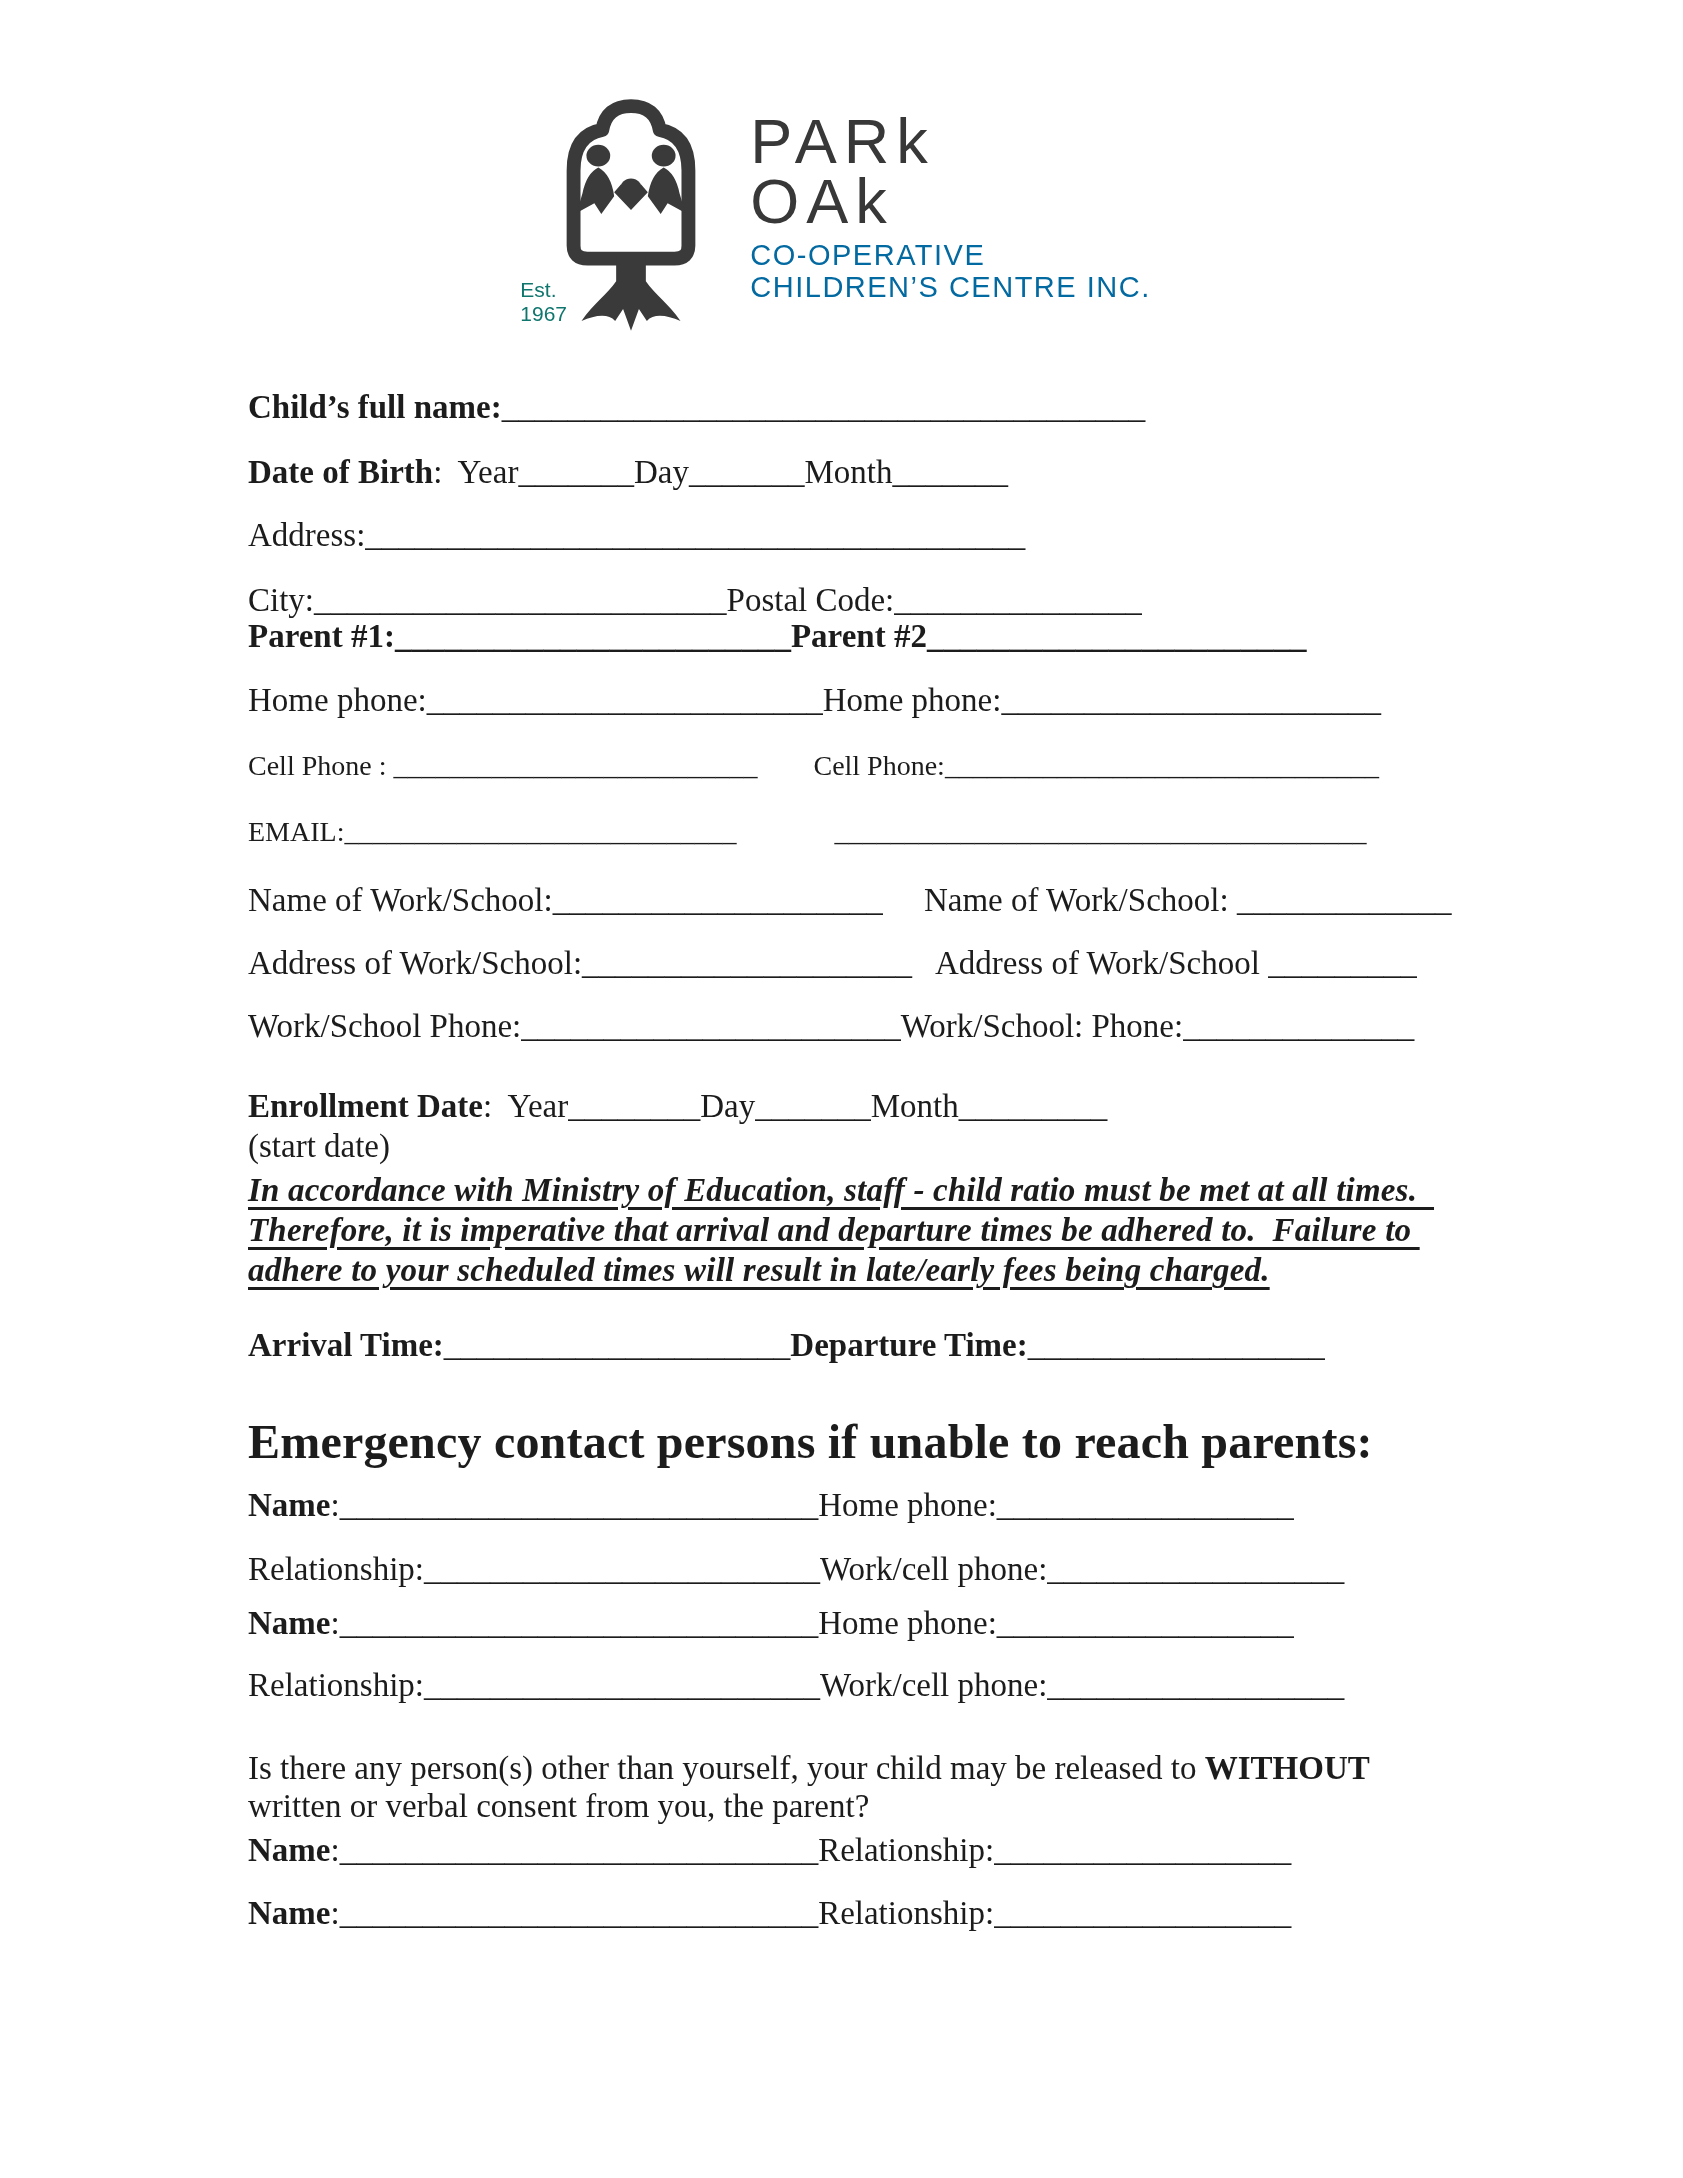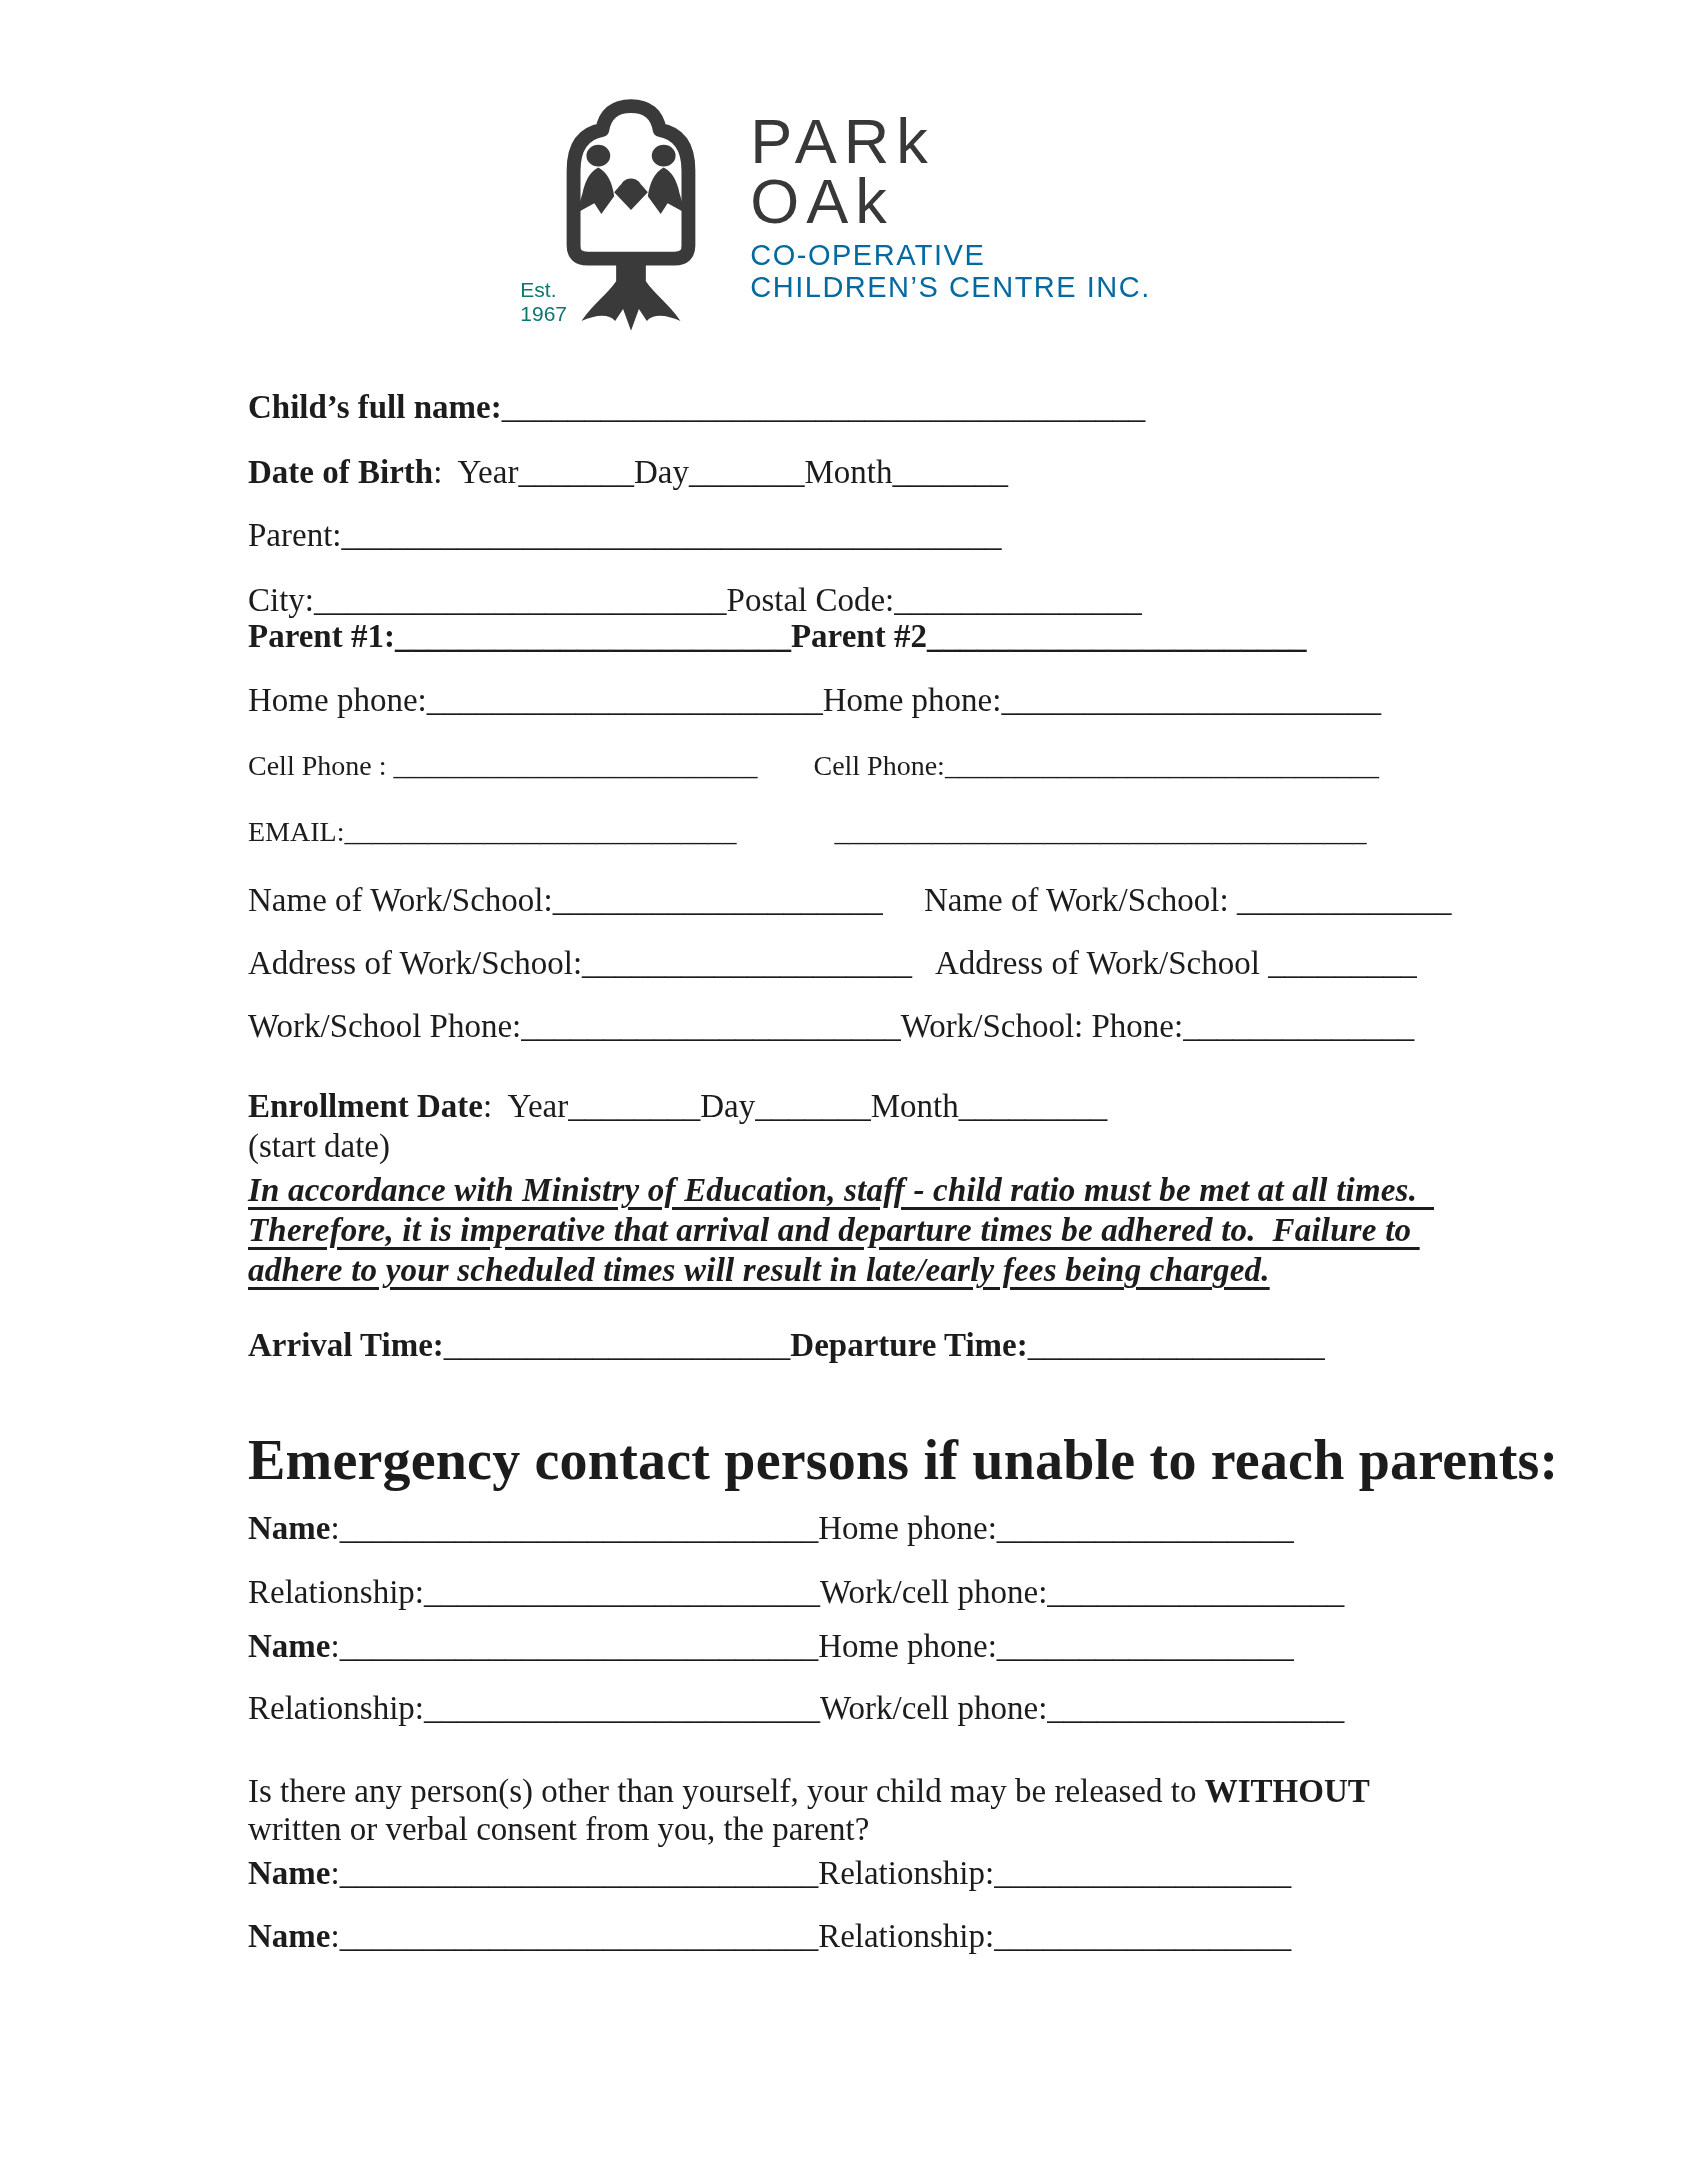--- a/index.html
+++ b/index.html
@@ -58,22 +58,22 @@
   .notice-line{
     white-space:pre;
     font-weight:bold;font-style:italic;
     text-decoration:underline;
     text-decoration-thickness:2.5px;
     text-underline-offset:6px;
     line-height:40px;
     letter-spacing:0.2px;
   }
   .emergency-heading{
-    font-size:56px;font-weight:bold;
-    margin-top:64px;
+    font-size:48px;font-weight:bold;
+    margin-top:50px;
     letter-spacing:0.2px;
   }
   .q-line{white-space:pre;line-height:38px;}
   .q-block{margin-top:46px;}
   svg .ink{fill:#3a3a3a;}
   svg .ink-stroke{stroke:#3a3a3a;fill:none;}
 </style>
 </head>
 <body>
 
@@ -115,21 +115,21 @@
     </div>
   </div>
 
 
   <div class="form-body">
 
     <div class="row mt-50"><span class="b">Child’s full name:</span><span>_______________________________________</span></div>
 
     <div class="row mt-29"><span class="b">Date of Birth</span><span>:  </span><span>Year</span><span>_______</span><span>Day</span><span>_______</span><span>Month</span><span>_______</span></div>
 
-    <div class="row mt-28"><span>Parent:</span><span>________________________________________</span></div>
+    <div class="row mt-28"><span>Address:</span><span>________________________________________</span></div>
 
     <div class="row mt-29"><span>City:</span><span>_________________________</span><span>Postal Code:</span><span>_______________</span></div>
 
     <div class="row mt-40"><span class="b">Parent #1:</span><span class="b">________________________</span><span class="b">Parent #2</span><span class="b">_______________________</span></div>
 
     <div class="row mt-29"><span>Home phone:</span><span>________________________</span><span>Home phone:</span><span>_______________________</span></div>
 
     <div class="row small mt-32"><span>Cell Phone : </span><span>__________________________</span><span>        </span><span>Cell Phone:</span><span>_______________________________</span></div>
 
     <div class="row small mt-36"><span>EMAIL:</span><span>____________________________</span><span>              </span><span>______________________________________</span></div>

